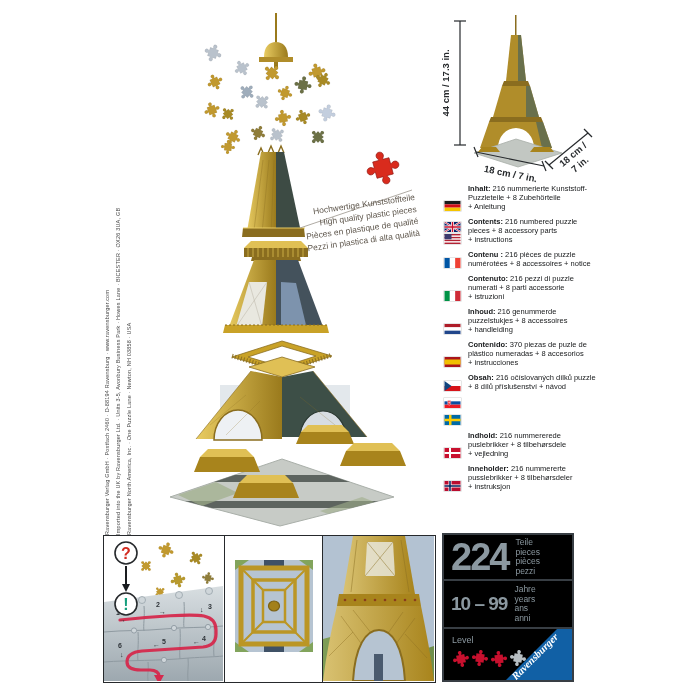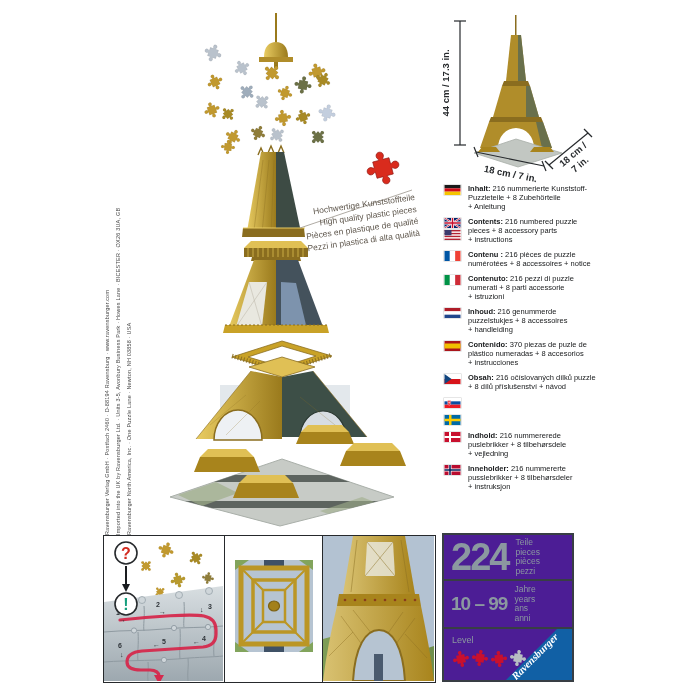--- a/index.html
+++ b/index.html
@@ -19,36 +19,36 @@
   
   .quality-note{position:absolute;left:268px;top:191px;width:146px;
                 transform:rotate(-8deg);transform-origin:100% 0;
                 text-align:right;font-size:8.5px;line-height:12px;color:#5f574d;}
 
   
   .dims{position:absolute;left:438px;top:5px;}
 
   
   .contents{position:absolute;left:444px;top:184px;width:252px;}
-  .contents-item{display:flex;margin-bottom:6px;}
+  .contents-item{display:flex;margin-bottom:6px;align-items:flex-end;}
   .flag-col{width:24px;flex:0 0 24px;padding-top:1px;display:flex;flex-direction:column;gap:2px;}
   .flag{width:17px;height:10px;display:block;box-shadow:0 0 0 .5px rgba(0,0,0,.2);}
   .item-text{font-size:7.5px;line-height:9px;color:#17191b;}
   .item-text b{font-weight:bold;}
   .item-line{display:block;}
 
   
   .panel{position:absolute;background:#fff;border:1.5px solid #26292c;box-sizing:border-box;}
   .panel1{left:103px;top:535px;width:122px;height:148px;}
   .panel2{left:224px;top:535px;width:99px;height:148px;}
   .panel3{left:322px;top:535px;width:114px;height:148px;}
 
   
   .stats{position:absolute;left:442px;top:533px;width:132px;height:149px;
-         border:2px solid #383e44;box-sizing:border-box;background:#4c1d95;}
+         border:2px solid #383e44;box-sizing:border-box;background:#000000;}
   .stats-row{box-sizing:border-box;display:flex;align-items:center;padding-left:7px;}
   .row-pieces{height:46px;border-bottom:2px solid #383e44;}
   .row-age{height:48px;border-bottom:2px solid #383e44;}
   .row-level{height:47px;position:relative;overflow:hidden;display:block;padding:4px 16px 0 7px;}
   .big-num{font-weight:bold;color:#8b98a0;letter-spacing:-2px;}
   .num-pieces{font-size:38px;}
   .num-age{font-size:19px;letter-spacing:-1px;}
   .word-col{margin-left:7px;font-size:8.5px;line-height:9.5px;color:#8b98a0;}
   .level-label{font-size:9px;color:#8b98a0;margin:2px 0 1px 1px;}
   .brand-tri{position:absolute;right:0;bottom:0;width:66px;height:66px;background:#1160a5;

